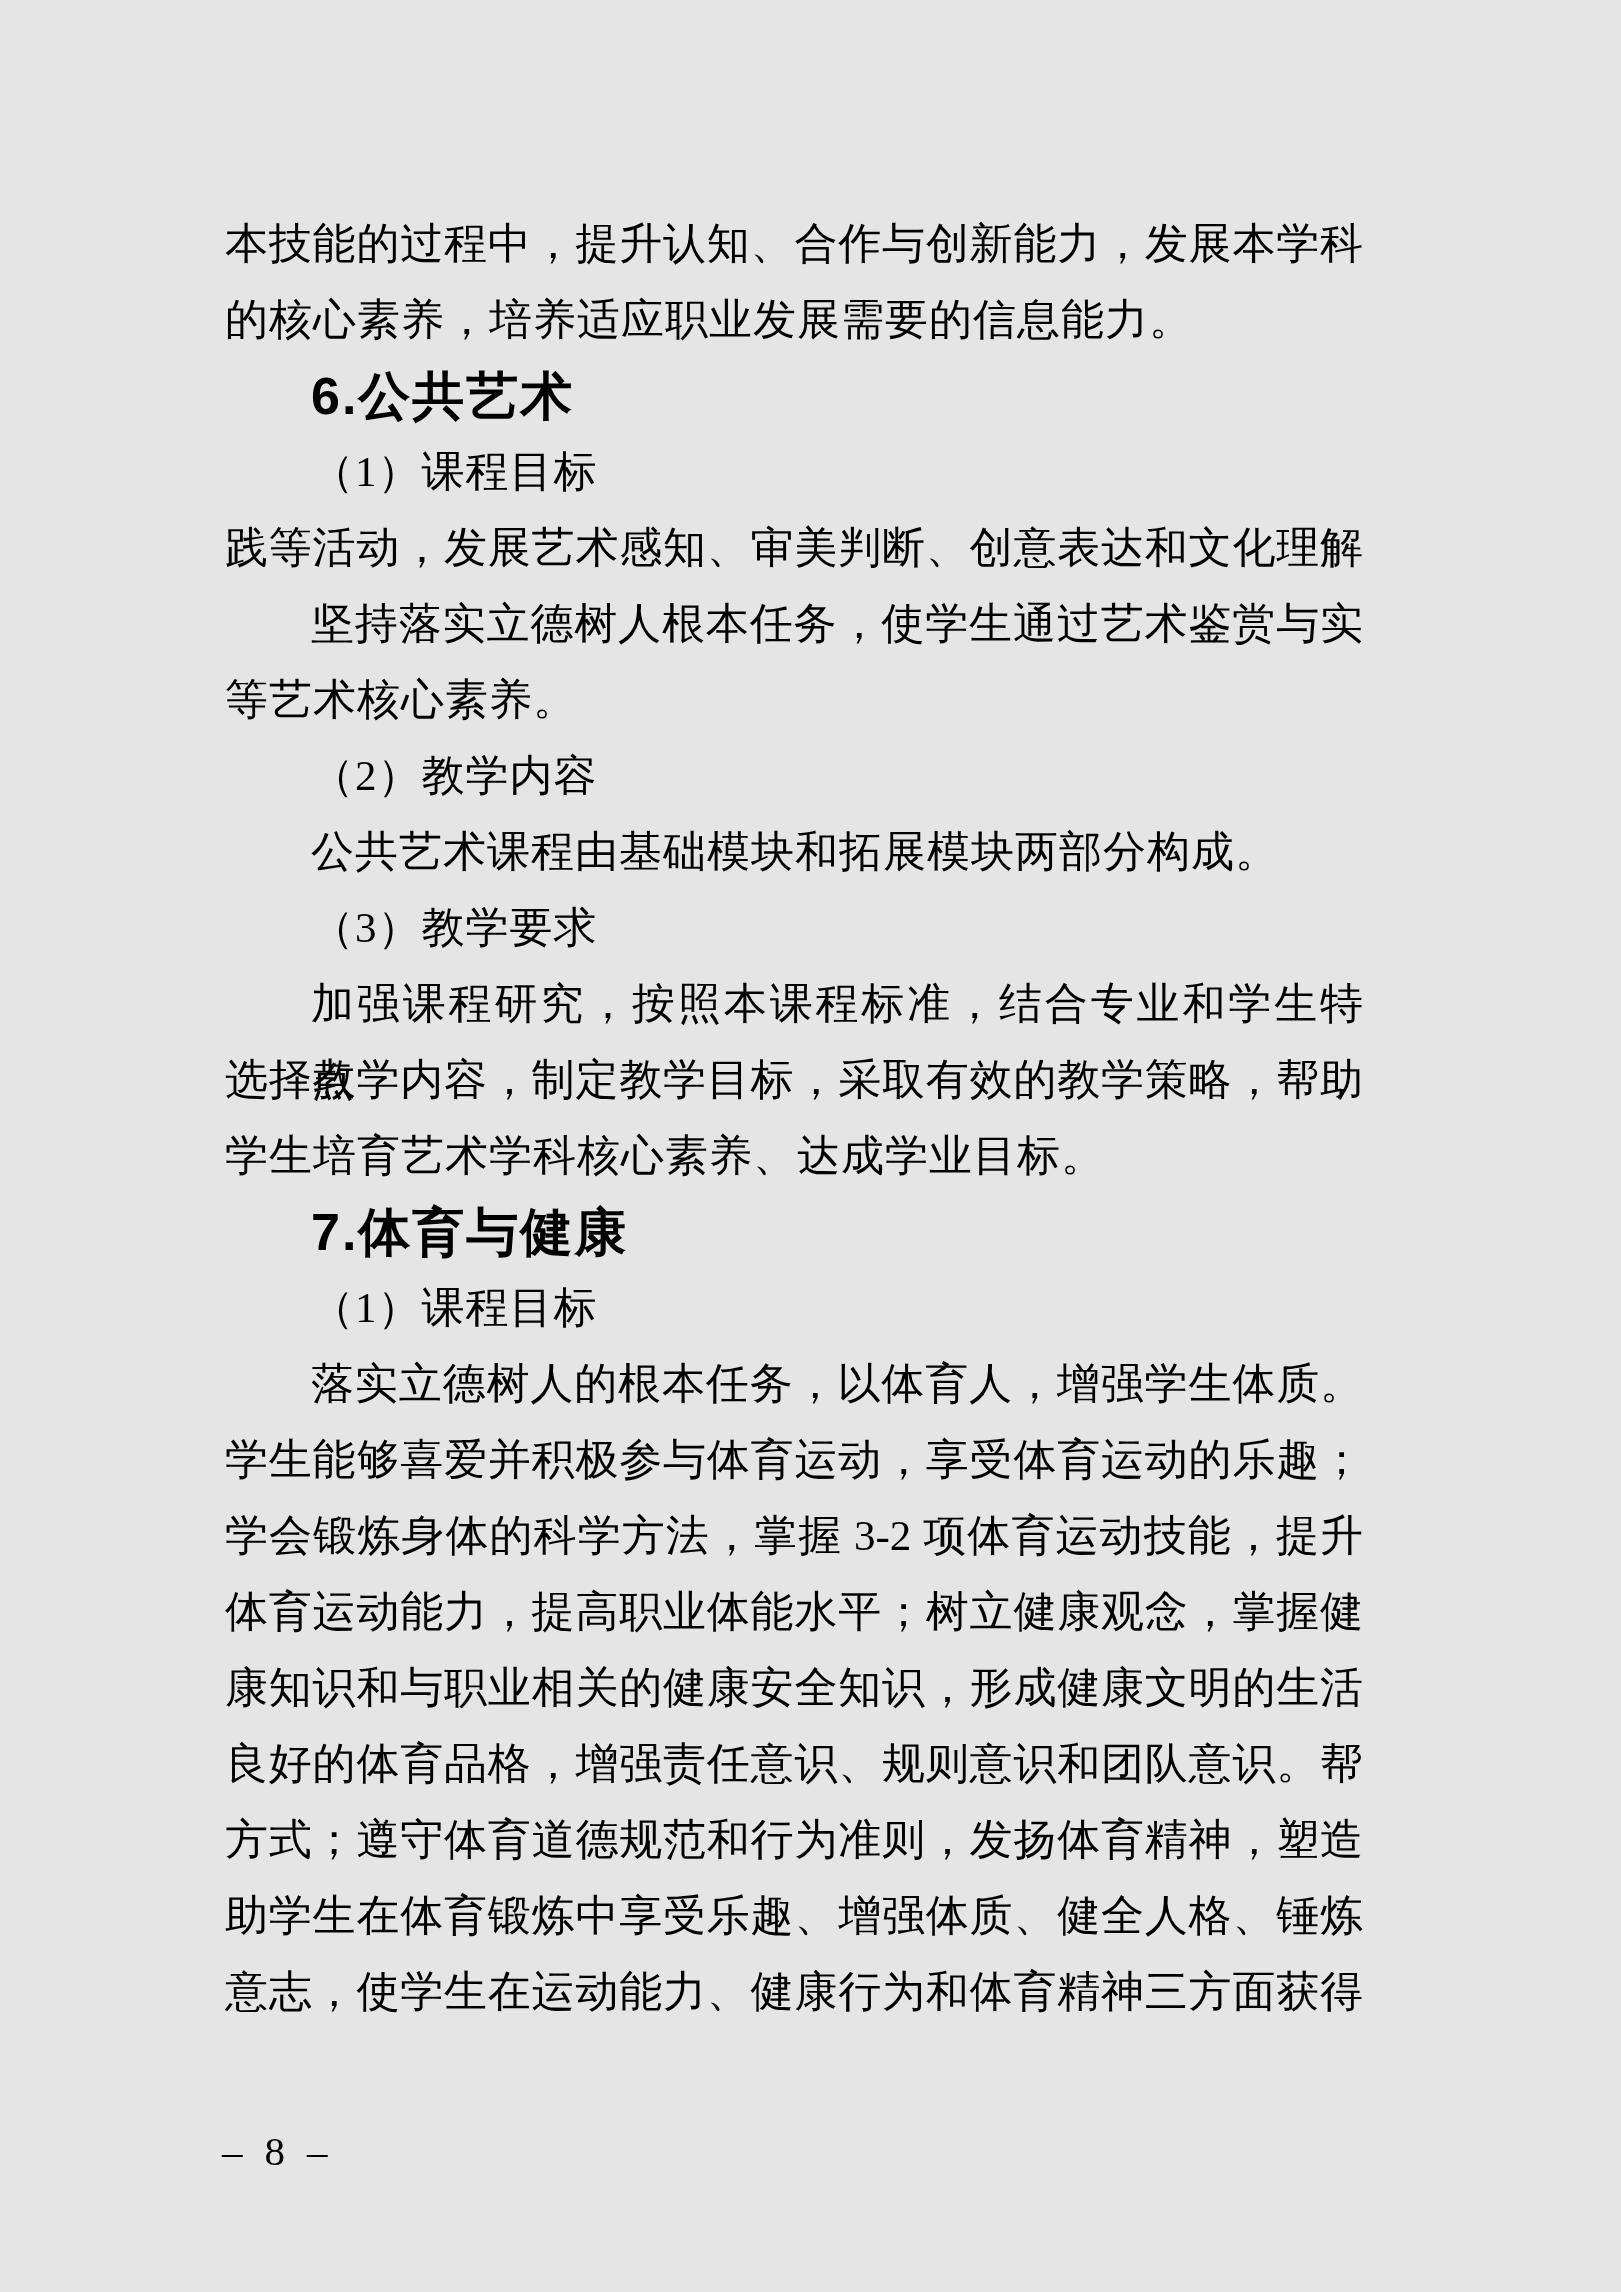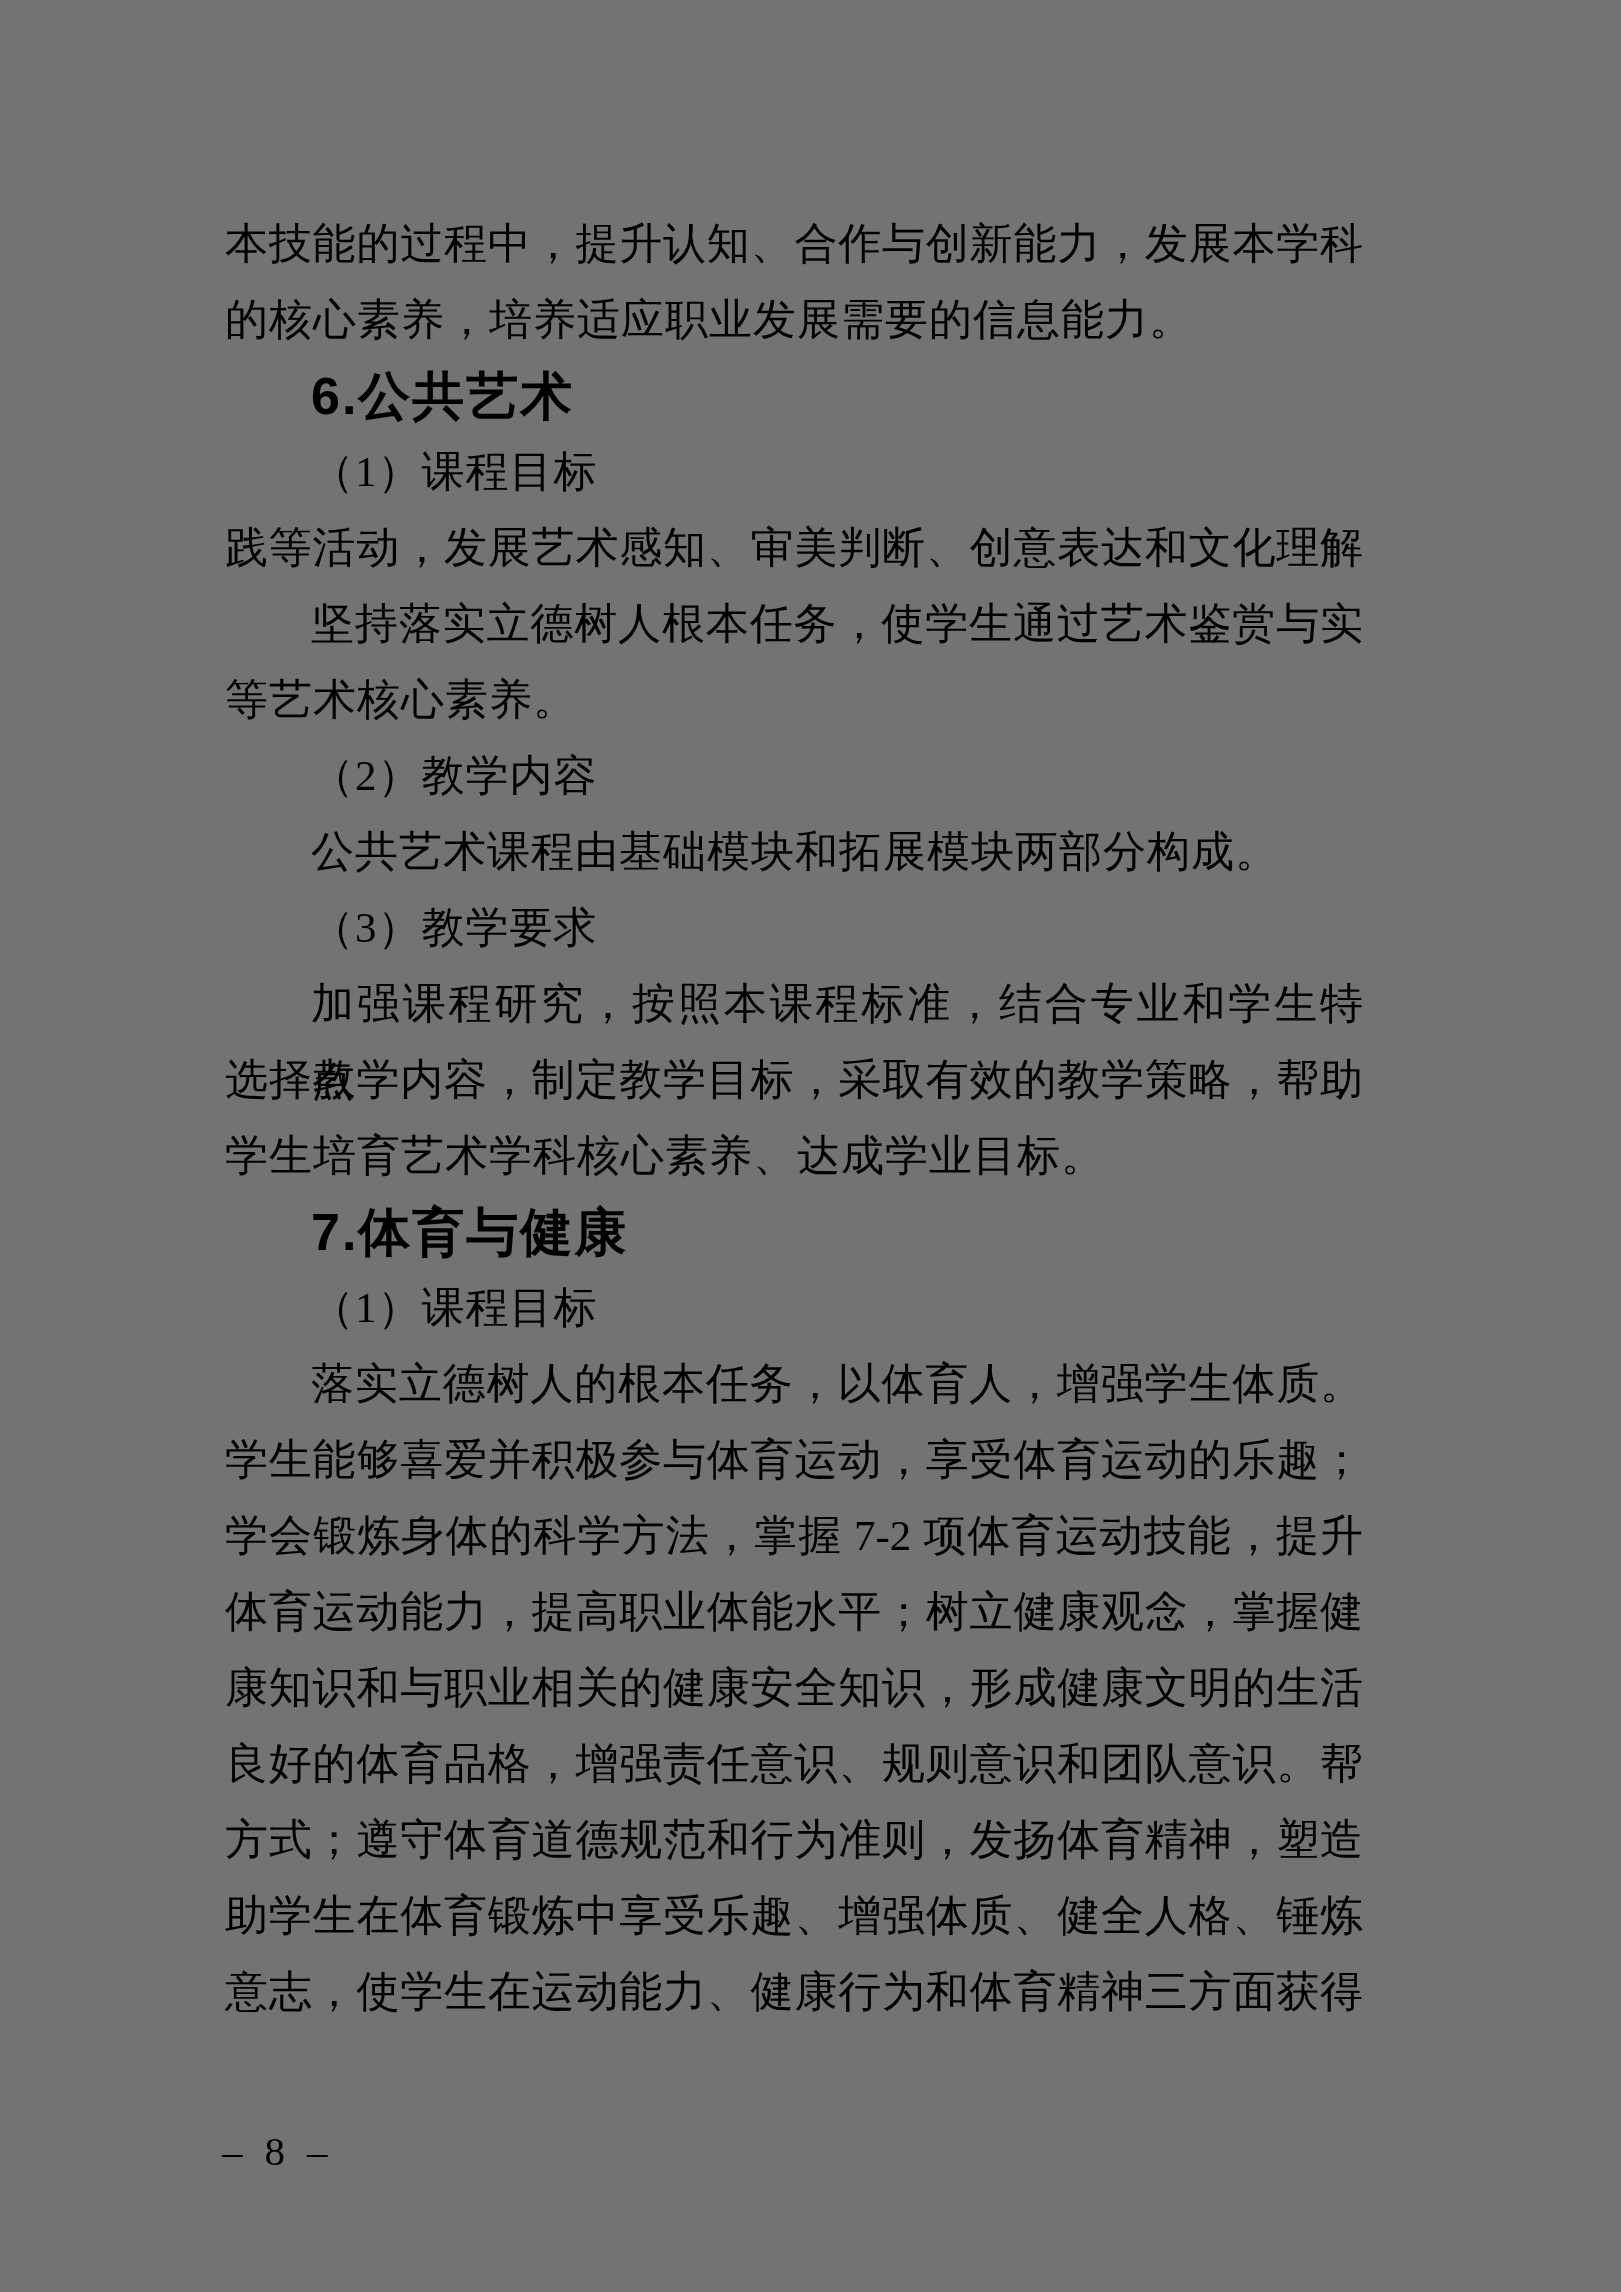--- a/index.html
+++ b/index.html
@@ -4,21 +4,21 @@
 <style>
   html, body {
     margin: 0;
     padding: 0;
     background: #ffffff;
   }
   .page {
     position: relative;
     width: 1621px;
     height: 2293px;
-    background: #737373;
+    background: #e5e5e5;
     overflow: hidden;
     color: #000000;
   }
   .text-block {
     position: absolute;
     left: 225px;
     top: 206px;
     width: 1138px;
   }
   .line {
@@ -73,21 +73,21 @@
       <div class="line subheading indent">（2）教学内容</div>
       <div class="line body indent">公共艺术课程由基础模块和拓展模块两部分构成。</div>
       <div class="line subheading indent">（3）教学要求</div>
       <div class="line body indent justify">加强课程研究，按照本课程标准，结合专业和学生特点，</div>
       <div class="line body justify">选择教学内容，制定教学目标，采取有效的教学策略，帮助</div>
       <div class="line body">学生培育艺术学科核心素养、达成学业目标。</div>
       <div class="line heading indent">7.体育与健康</div>
       <div class="line subheading indent">（1）课程目标</div>
       <div class="line body indent justify">落实立德树人的根本任务，以体育人，增强学生体质。</div>
       <div class="line body justify">学生能够喜爱并积极参与体育运动，享受体育运动的乐趣；</div>
-      <div class="line body justify">学会锻炼身体的科学方法，掌握 7-2 项体育运动技能，提升</div>
+      <div class="line body justify">学会锻炼身体的科学方法，掌握 3-2 项体育运动技能，提升</div>
       <div class="line body justify">体育运动能力，提高职业体能水平；树立健康观念，掌握健</div>
       <div class="line body justify">康知识和与职业相关的健康安全知识，形成健康文明的生活</div>
       <div class="line body justify">良好的体育品格，增强责任意识、规则意识和团队意识。帮</div>
       <div class="line body justify">方式；遵守体育道德规范和行为准则，发扬体育精神，塑造</div>
       <div class="line body justify">助学生在体育锻炼中享受乐趣、增强体质、健全人格、锤炼</div>
       <div class="line body justify">意志，使学生在运动能力、健康行为和体育精神三方面获得</div>
     </div>
   <div class="page-number">– 8 –</div>
 </div>
 

